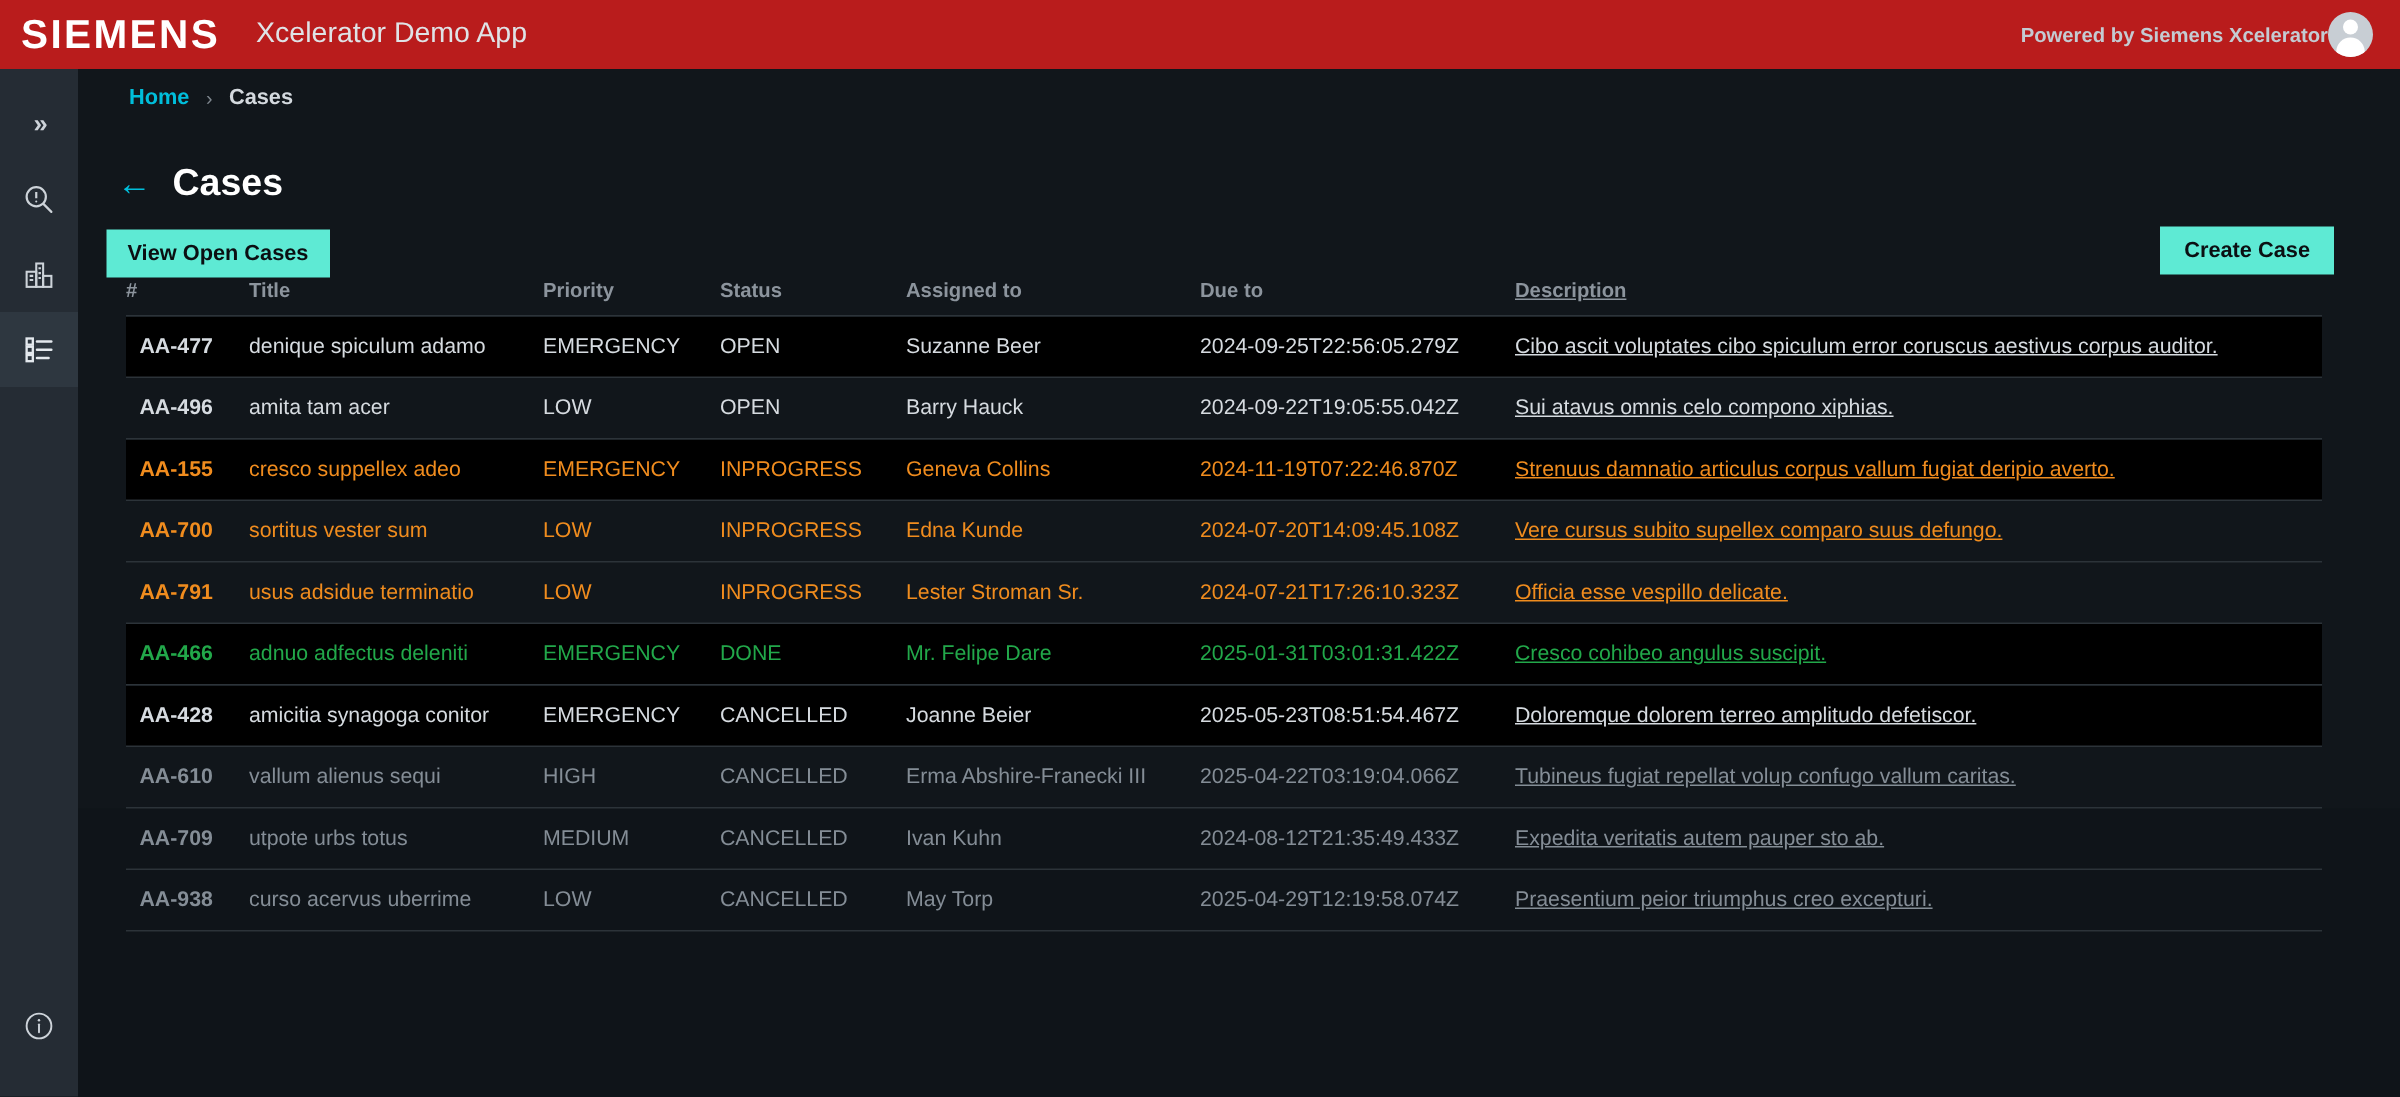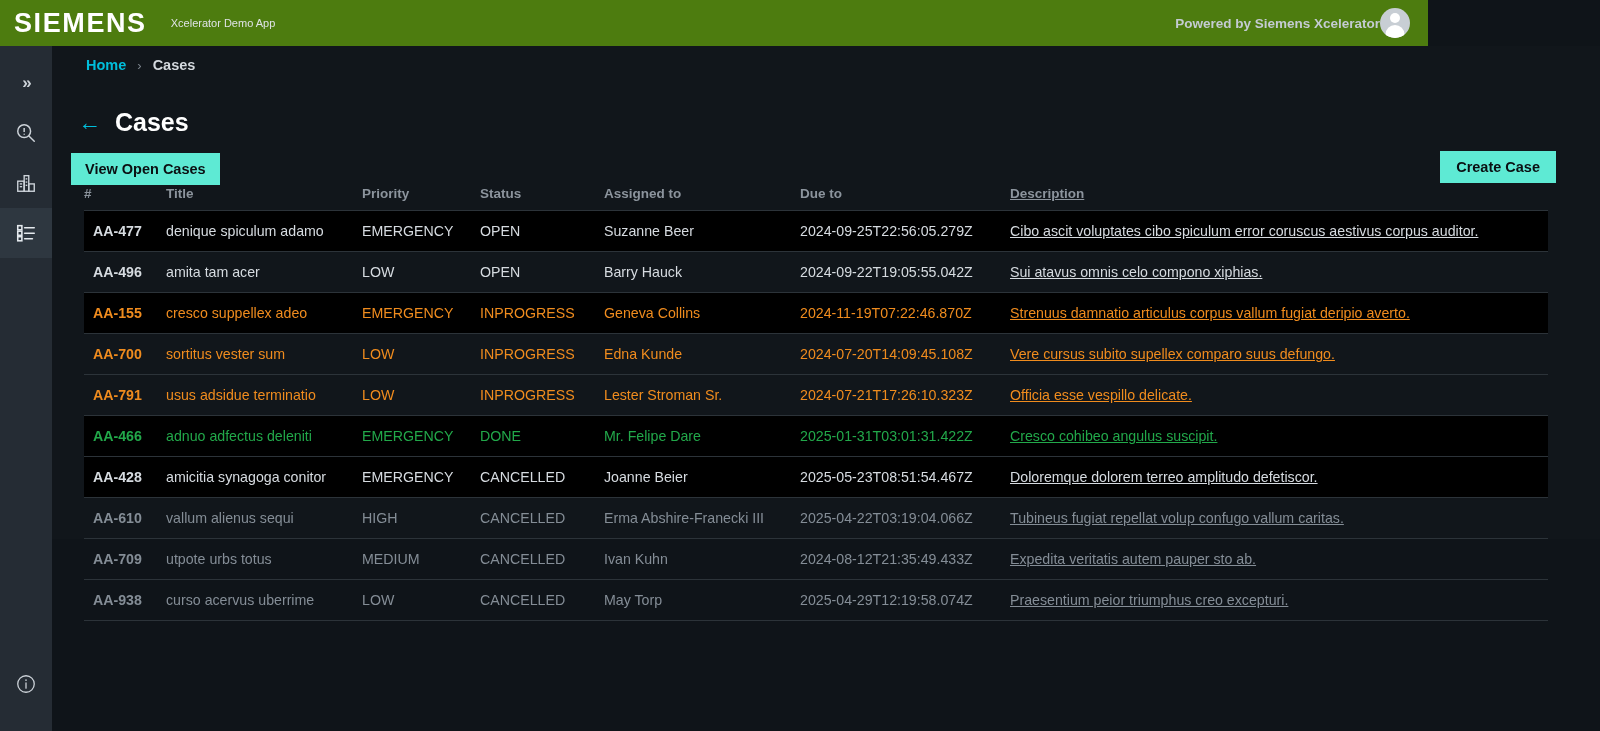--- a/index.html
+++ b/index.html
@@ -5,35 +5,35 @@
   * { box-sizing: border-box; margin: 0; padding: 0; }
   html, body {
     width: 1600px; height: 731px;
     background: #0f1419;
     font-family: "Liberation Sans", sans-serif;
     overflow: hidden;
   }
 
   
   .topbar {
-    position: absolute; left: 0; top: 0; width: 1428px; height: 46px;
-    background: #4d7c0f;
+    position: absolute; left: 0; top: 0; width: 1600px; height: 46px;
+    background: #b91c1c;
     display: flex; align-items: center;
   }
   .siemens-logo {
     color: #ffffff;
     font-size: 27px;
     font-weight: 700;
     letter-spacing: 1.6px;
     margin-left: 14px;
     font-family: "Liberation Sans", sans-serif;
   }
   .app-title {
     color: #dfe3e6;
-    font-size: 11px;
+    font-size: 19px;
     margin-left: 24px;
     font-weight: 400;
   }
   .topbar-right {
     margin-left: auto; display: flex; align-items: center; padding-right: 18px;
   }
   .powered-by {
     color: #c4cbd2; font-size: 13.5px; font-weight: 700;
   }
   .avatar {

